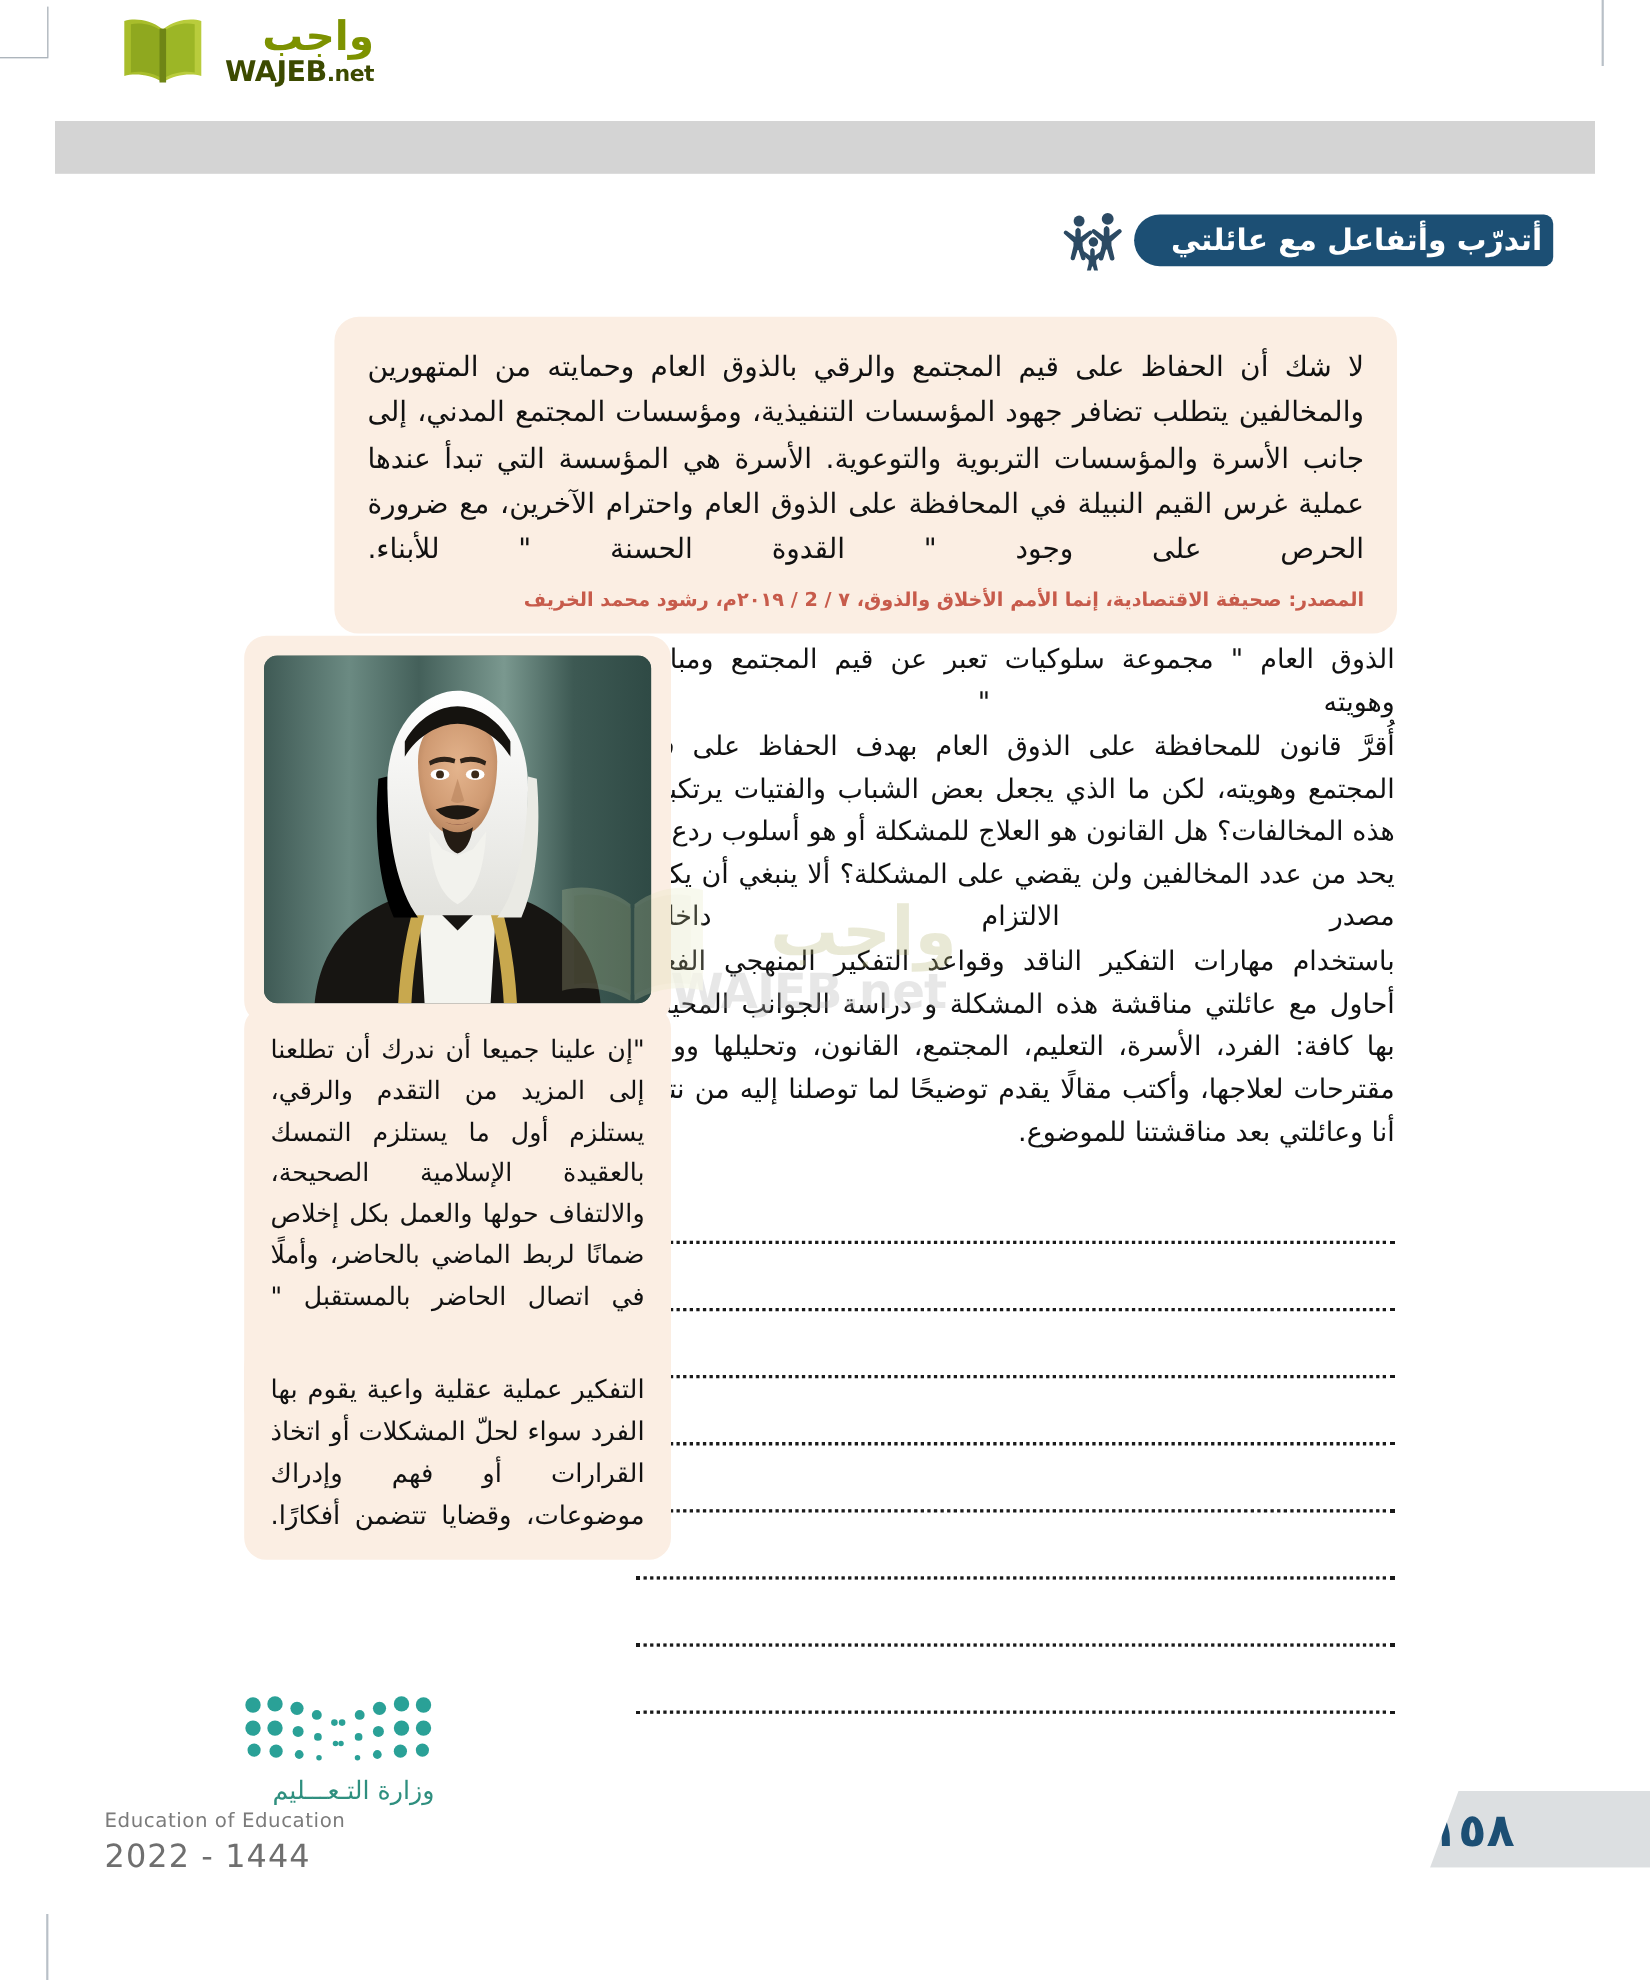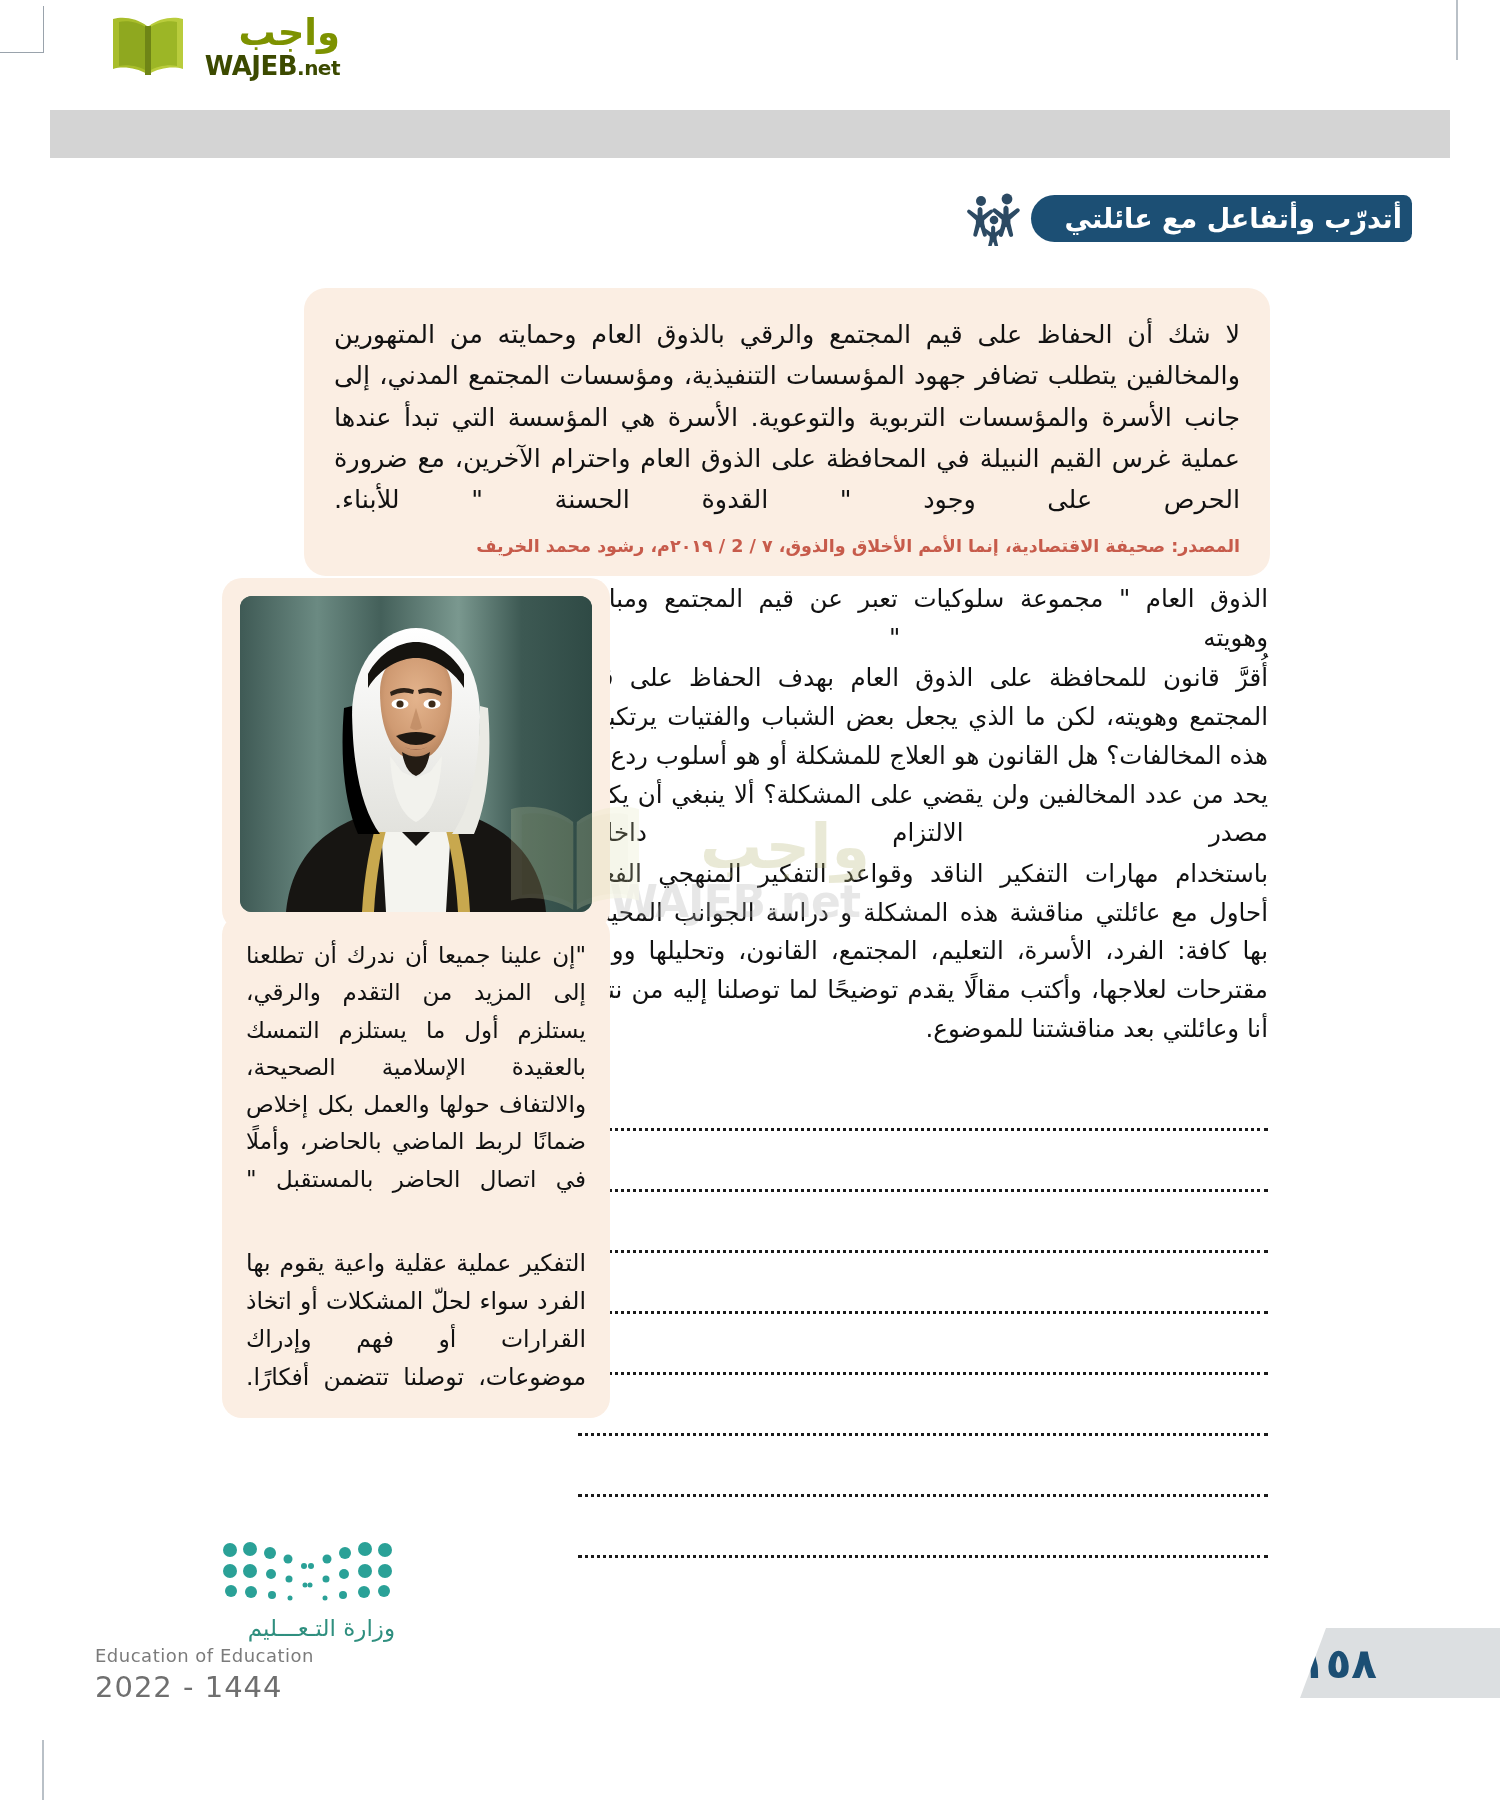--- a/index.html
+++ b/index.html
@@ -403,21 +403,21 @@
 
 <div class="quote-card">
   <div class="quote-text">"إن علينا جميعا أن ندرك أن تطلعنا إلى المزيد من التقدم والرقي، يستلزم أول ما يستلزم التمسك بالعقيدة الإسلامية الصحيحة، والالتفاف حولها والعمل بكل إخلاص ضمانًا لربط الماضي بالحاضر، وأملًا في اتصال الحاضر بالمستقبل "</div>
   <div class="quote-attrib">
     <div>الملك خالد بن عبدالعزيز- دارة الملك</div>
     <div>عبدالعزيز، ١٩ /١٢ /١٣٩٩هـ</div>
   </div>
 </div>
 
 <div class="def-card">
-  <div class="def-text">التفكير عملية عقلية واعية يقوم بها الفرد سواء لحلّ المشكلات أو اتخاذ القرارات أو فهم وإدراك موضوعات، توصلنا تتضمن أفكارًا.</div>
+  <div class="def-text">التفكير عملية عقلية واعية يقوم بها الفرد سواء لحلّ المشكلات أو اتخاذ القرارات أو فهم وإدراك موضوعات، وقضايا تتضمن أفكارًا.</div>
 </div>
 
 <div class="wm-big">
   <div class="wb-ar">واجب</div>
   <div class="wb-en"><span>WAJEB</span><span>.net</span></div>
   <div class="wb-book">
     <svg viewBox="0 0 82 64" xmlns="http://www.w3.org/2000/svg">
       <path d="M40 12 C30 4 16 2 6 5 L6 55 C16 52 30 54 40 60 Z" fill="#d9dca8"></path>
       <path d="M42 12 C52 4 66 2 76 5 L76 55 C66 52 52 54 42 60 Z" fill="#e2e4b6"></path>
       <path d="M40 14 C32 8 20 6 12 8 L12 52 C20 50 32 52 40 57 Z" fill="#cdd193"></path>

